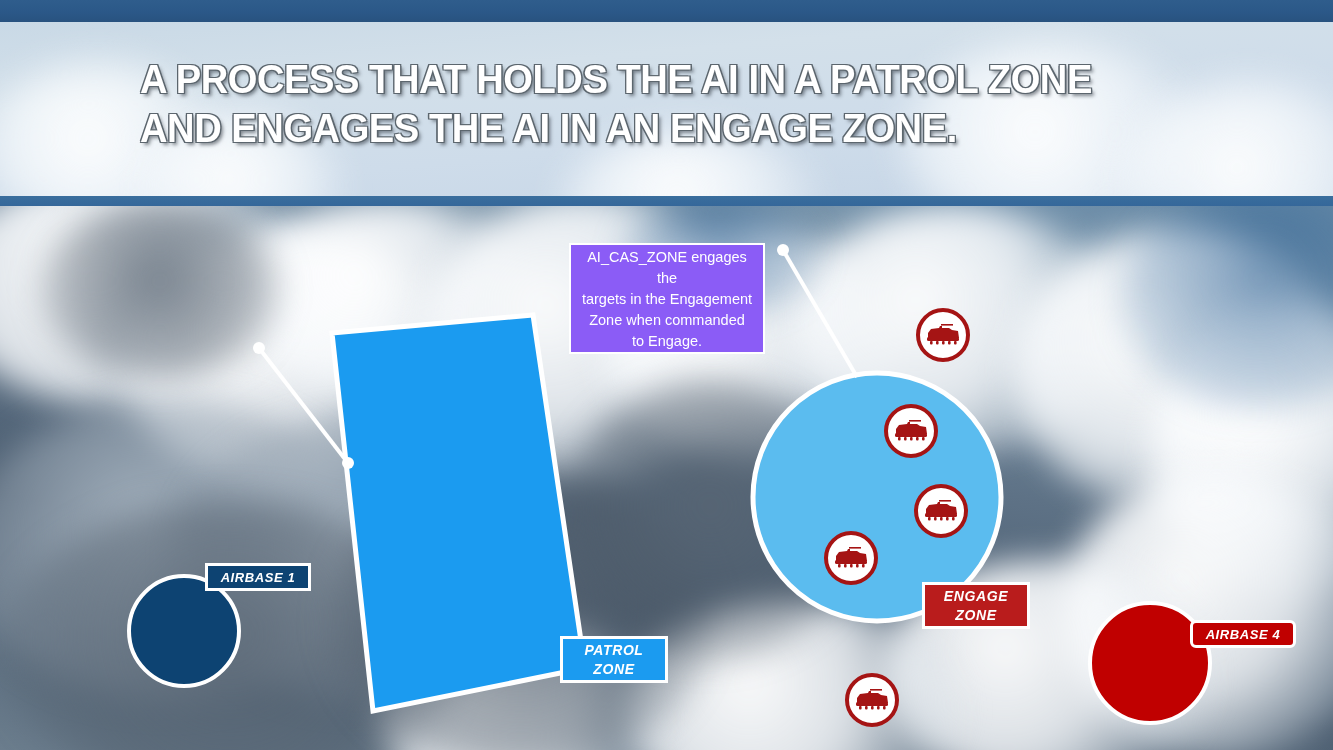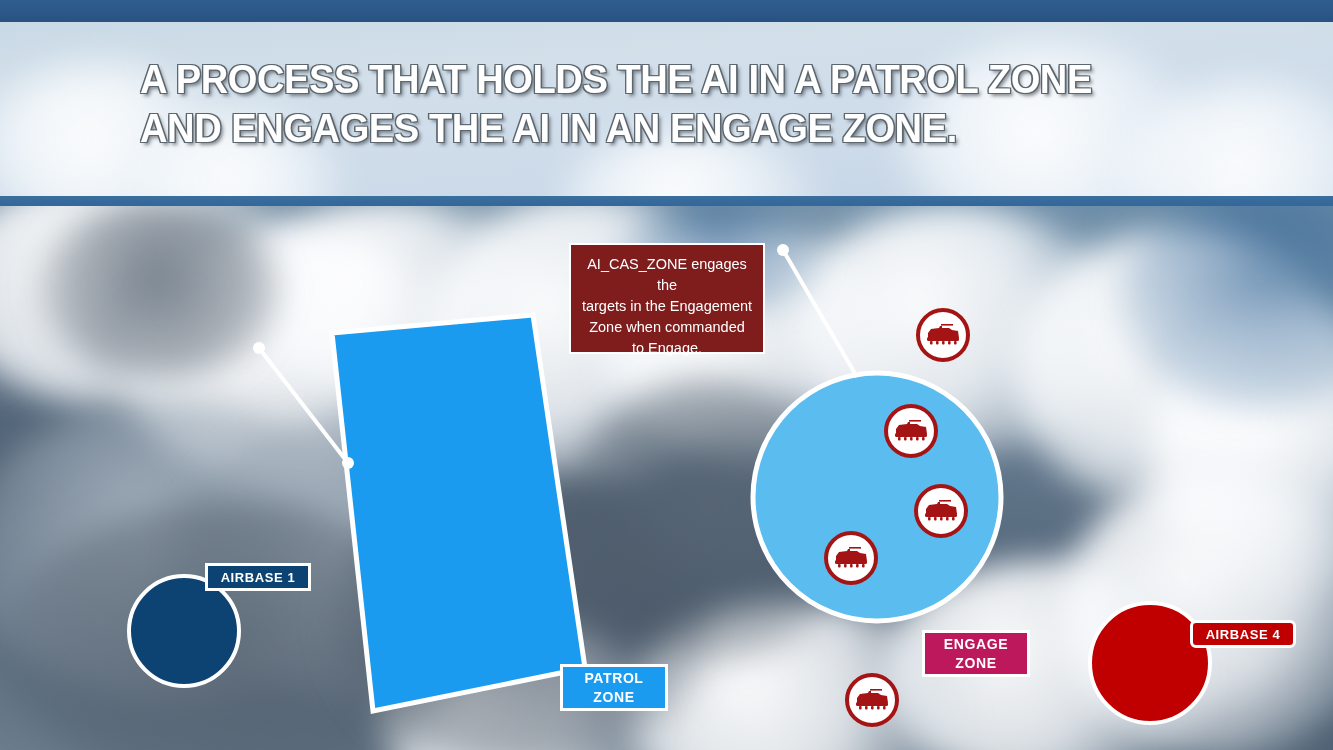--- a/index.html
+++ b/index.html
@@ -76,54 +76,55 @@
   }
 
   
   .map-layer { position: absolute; inset: 0; z-index: 20; }
 
   .svg-zones { position: absolute; inset: 0; width: 1333px; height: 750px; }
 
   
   .callout {
     position: absolute;
-    background: #7f1d1d;
+    background: #8b5cf6;
     border: 2px solid #ffffff;
     color: #ffffff;
     text-align: center;
     box-sizing: border-box;
     z-index: 30;
     font-size: 14.5px;
     line-height: 21px;
-    padding: 9px 10px;
+    padding: 2px 10px;
     white-space: pre-line;
   }
   #callout-patrol { left: 46px; top: 334px; width: 197px; height: 112px; }
   #callout-engage { left: 569px; top: 243px; width: 196px; height: 111px; }
 
   
   .chip {
     position: absolute;
     border: 3px solid #ffffff;
     color: #ffffff;
     font-weight: bold;
     text-align: center;
     box-sizing: border-box;
     z-index: 31;
     letter-spacing: 0.6px;
     display: flex;
     align-items: center;
     justify-content: center;
     white-space: pre-line;
     line-height: 19px;
+    font-style: italic;
   }
   #chip-airbase1 { left: 205px; top: 563px; width: 106px; height: 28px; background: #0d4372; font-size: 13px; }
   #chip-airbase4 { left: 1190px; top: 620px; width: 106px; height: 28px; background: #c00000; font-size: 13px; border-radius: 6px; }
-  #chip-patrol   { left: 560px; top: 664px; width: 108px; height: 47px; background: #1b9bf0; font-size: 14px; }
-  #chip-engage   { left: 922px; top: 582px; width: 108px; height: 47px; background: #be185d; font-size: 14px; margin-top: 48px; }
+  #chip-patrol   { left: 560px; top: 636px; width: 108px; height: 47px; background: #1b9bf0; font-size: 14px; }
+  #chip-engage   { left: 922px; top: 582px; width: 108px; height: 47px; background: #b91c1c; font-size: 14px; }
 
   
   .target {
     position: absolute;
     width: 54px; height: 54px;
     border-radius: 50%;
     background: #ffffff;
     border: 4px solid #a51414;
     box-sizing: border-box;
     z-index: 29;

